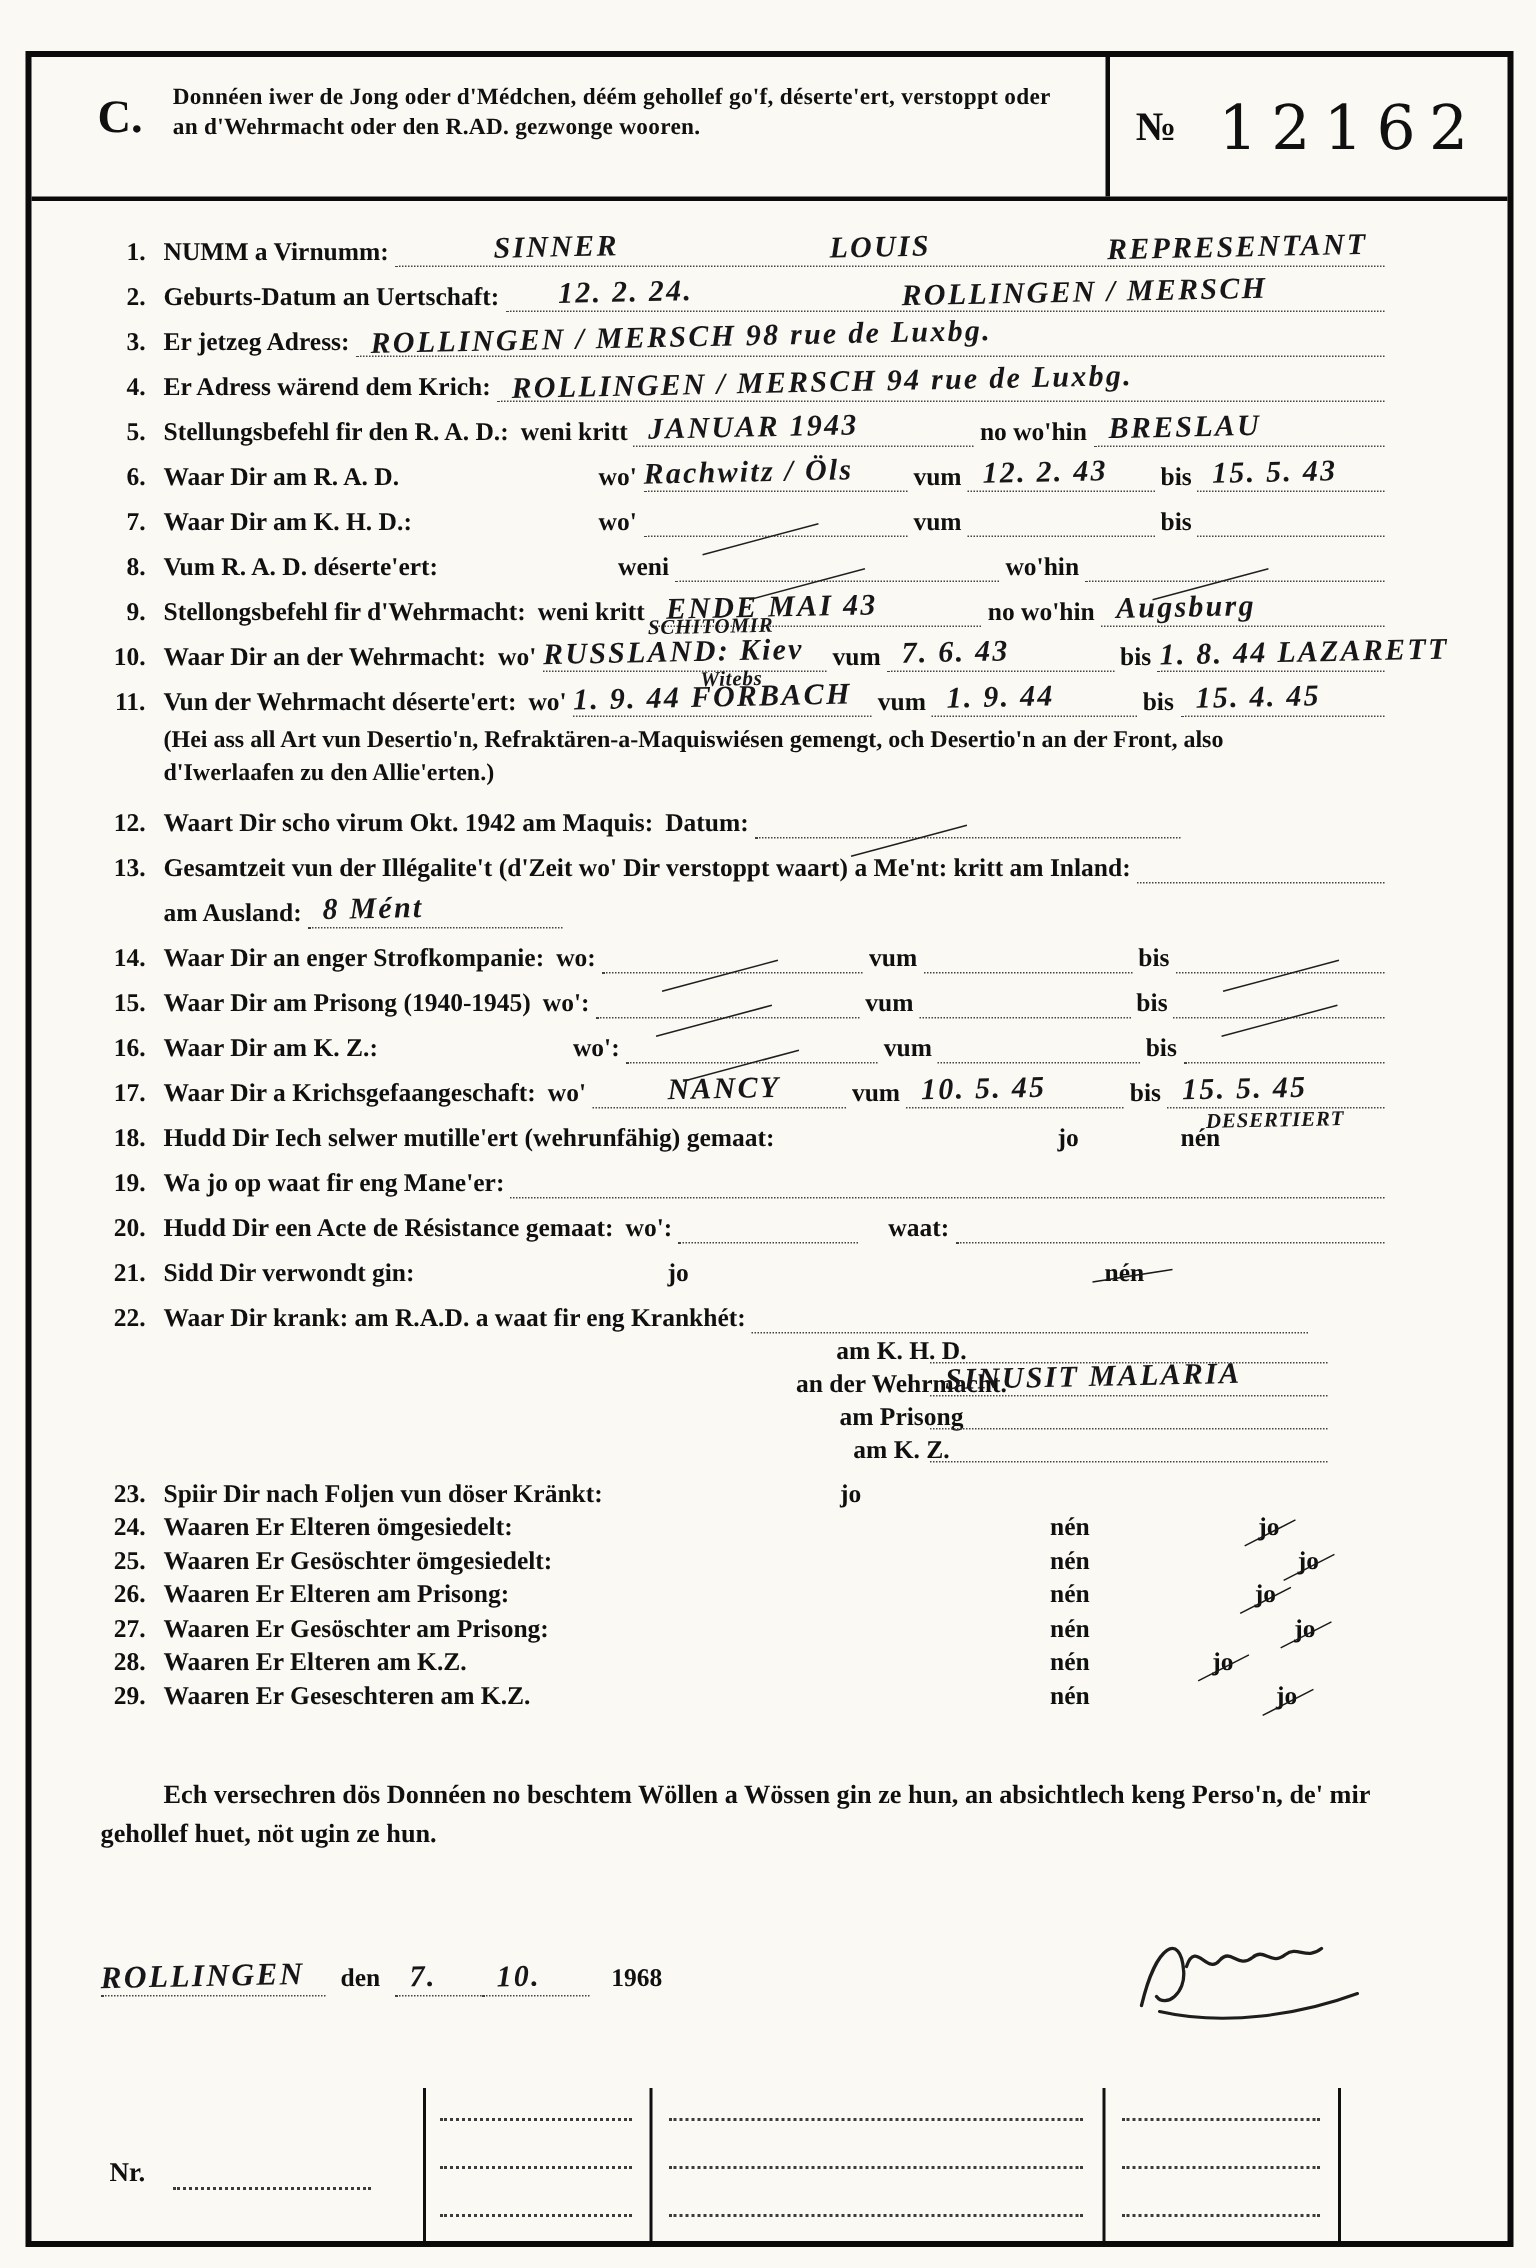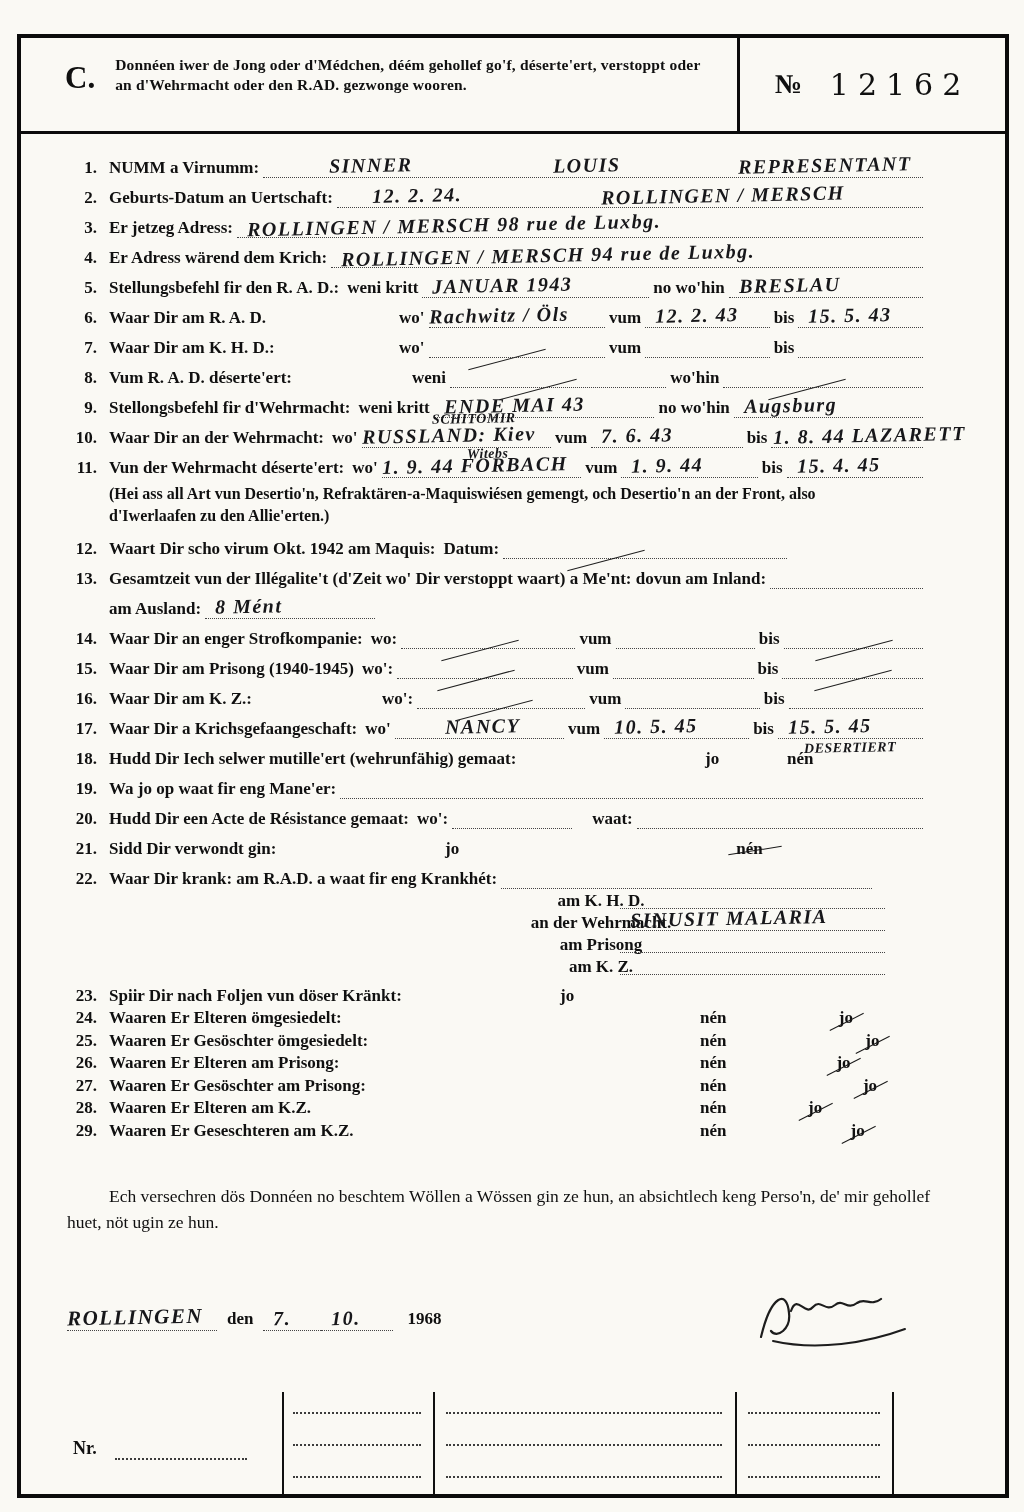--- a/index.html
+++ b/index.html
@@ -12,21 +12,21 @@
   .frame {
     position:absolute; left:17px; top:34px; width:992px; height:1464px;
     border:4px solid #0b0b0b;
   }
   
   .hdr { display:flex; align-items:stretch; border-bottom:3px solid #0b0b0b; height:96px; }
   .hdr-letter { font-size:31px; font-weight:bold; padding:22px 20px 0 44px; }
   .hdr-text { flex:1; font-weight:bold; font-size:15.5px; line-height:1.32; padding:17px 16px 0 0; letter-spacing:.2px; }
   .hdr-no { width:268px; border-left:3px solid #0b0b0b; display:flex; align-items:center; justify-content:center; gap:28px; }
   .no-sign { font-size:27px; font-weight:bold; }
-  .no-val { font-size:30px; letter-spacing:9px; font-family:"DejaVu Serif", serif; }
+  .no-val { font-size:41px; letter-spacing:9px; font-family:"DejaVu Serif", serif; }
   
   .body { padding:16px 78px 0 42px; font-size:17px; font-weight:bold; }
   .q { position:relative; display:flex; align-items:flex-end; min-height:30px; }
   .tight { min-height:22.5px; }
   .n { flex:none; width:34px; text-align:right; margin-right:12px; padding-bottom:2px; }
   .lbl { flex:none; white-space:nowrap; padding-bottom:2px; }
   .w250 { width:250px; }
   .ml8{margin-left:8px} .ml16{margin-left:16px} .ml40{margin-left:40px}
   .ml130{margin-left:130px} .ml150{margin-left:120px}
   .fill { flex:1; position:relative; height:22px; margin:0 4px 2px 4px; border-bottom:1.5px dotted #444; min-width:18px; }
@@ -58,21 +58,21 @@
              border-top:1.9px solid #191919; transform:rotate(-27deg); transform-origin:left bottom;}
   .stw{position:relative}
   .stw::after{content:""; position:absolute; left:-8px; top:52%; width:54px;
               border-top:1.8px solid #191919; transform:rotate(-9deg);}
   
   .note { margin:3px 70px 5px 46px; font-size:16px; font-weight:bold; line-height:1.35; max-width:840px; }
   .cont { padding-left:46px; }
   .sub { position:relative; display:flex; align-items:flex-end; min-height:22px; padding-left:212px; font-weight:bold;justify-content:center; }
   .sub-fill { position:absolute; left:557px; width:265px; bottom:4px; height:18px; border-bottom:1.5px dotted #444; }
   
-  .certify { margin:40px 60px 0 46px; text-indent:42px; font-size:17.5px; font-weight:normal; line-height:1.5; }
+  .certify { margin:40px 60px 0 46px; text-indent:42px; font-size:17.5px; font-weight:bold; line-height:1.5; }
   .dateline { position:relative; margin:54px 60px 0 46px; display:flex; align-items:flex-end; height:42px; font-size:17px; font-weight:bold; }
   .dl-fill { position:relative; flex:none; height:24px; border-bottom:1.5px dotted #444; }
   .dl-place{width:150px} .dl-day{width:58px} .dl-month{width:72px}
   .dl-lbl{margin:0 10px 2px 10px;} .dl-year{margin:0 0 2px 14px;}
   .sig { position:absolute; right:28px; bottom:-22px; }
   
   .bottom { position:absolute; left:0; right:0; bottom:0; height:102px; }
   .vline { position:absolute; top:0; bottom:0; width:2px; background:#101010; }
   .v1{left:261px} .v2{left:412px} .v3{left:714px} .v4{left:871px}
   .cell { position:absolute; height:0; border-bottom:2px dotted #3c3c3c; }
@@ -243,21 +243,21 @@
       <span class="n">12.</span>
       <span class="lbl">Waart Dir scho virum Okt. 1942 am Maquis:</span>
       <span class="lbl ml8">Datum:</span>
       <span class="fill mr140">
             <i class="x"></i>
           </span>
     </div>
 
     <div class="q">
       <span class="n">13.</span>
-      <span class="lbl">Gesamtzeit vun der Illégalite't (d'Zeit wo' Dir verstoppt waart) a Me'nt: dovun am Inland:</span>
+      <span class="lbl">Gesamtzeit vun der Illégalite't (d'Zeit wo' Dir verstoppt waart) a Me'nt: kritt am Inland:</span>
       <span class="fill"></span>
     </div>
     <div class="q cont">
       <span class="lbl">am Ausland:</span>
       <span class="fill wfix170">
         <span class="hw">8 Mént</span>
       </span>
       <span style="flex:1"></span>
     </div>
 

